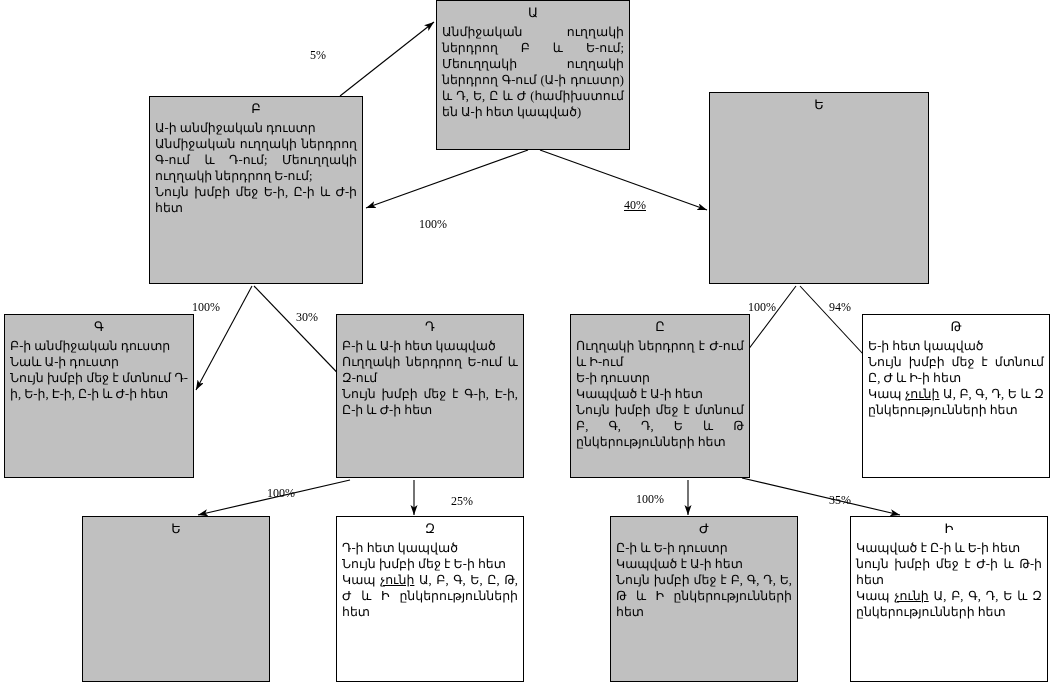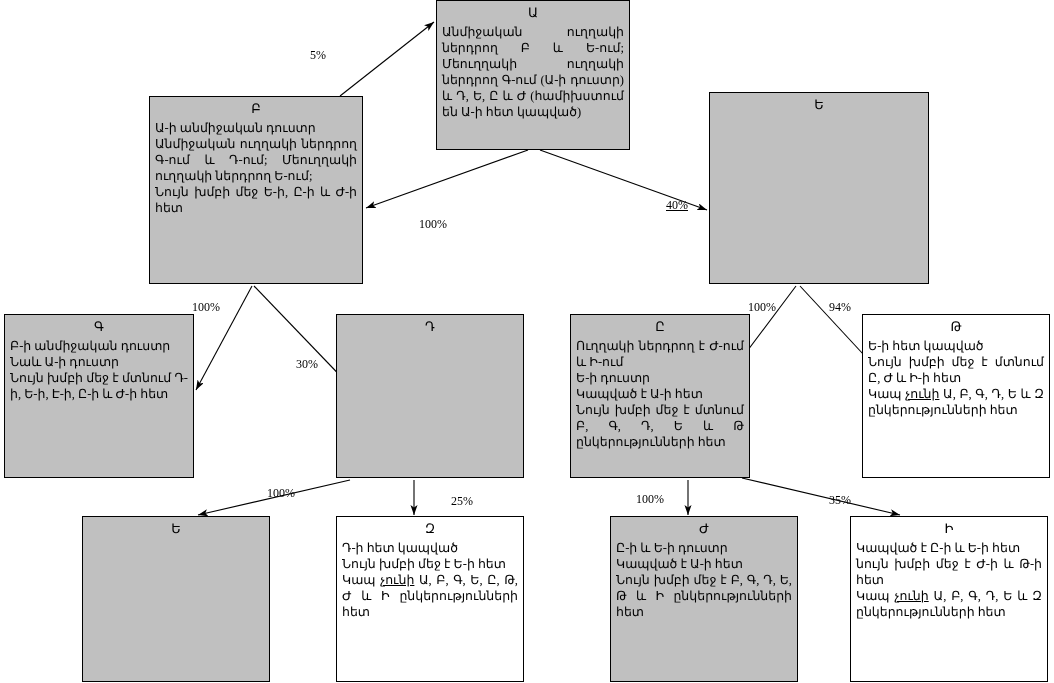--- a/index.html
+++ b/index.html
@@ -92,20 +92,21 @@
       </div>
       <div class="node grey" style="left: 709px; top: 92px; width: 220px; height: 192px; background: rgb(192, 192, 192);">
         <div class="title">Ե</div>
       </div>
       <div class="node grey" style="left: 4px; top: 314px; width: 190px; height: 164px; background: rgb(192, 192, 192);">
         <div class="title">Գ</div>
         <div class="body">Բ-ի անմիջական դուստր<br>Նաև Ա-ի դուստր<br>Նույն խմբի մեջ է մտնում Դ-ի, Ե-ի, Է-ի, Ը-ի և Ժ-ի հետ</div>
       </div>
       <div class="node grey" style="left: 336px; top: 314px; width: 188px; height: 164px; background: rgb(192, 192, 192);">
         <div class="title">Դ</div>
+        <div class="body">Բ-ի և Ա-ի հետ կապված<br>Ուղղակի ներդրող Ե-ում և Զ-ում<br>Նույն խմբի մեջ է Գ-ի, Է-ի, Ը-ի և Ժ-ի հետ</div>
       </div>
       <div class="node grey" style="left: 570px; top: 314px; width: 180px; height: 164px; background: rgb(192, 192, 192);">
         <div class="title">Ը</div>
         <div class="body">Ուղղակի ներդրող է Ժ-ում և Ի-ում<br>Ե-ի դուստր<br>Կապված է Ա-ի հետ<br>Նույն խմբի մեջ է մտնում Բ, Գ, Դ, Ե և Թ ընկերությունների հետ</div>
       </div>
       <div class="node white" style="left: 862px; top: 314px; width: 188px; height: 164px; background: rgb(255, 255, 255);">
         <div class="title">Թ</div>
         <div class="body">Ե-ի հետ կապված<br>Նույն խմբի մեջ է մտնում Ը, Ժ և Ի-ի հետ<br>Կապ <u>չունի</u> Ա, Բ, Գ, Դ, Ե և Զ ընկերությունների հետ</div>
       </div>
       <div class="node grey" style="left: 82px; top: 516px; width: 188px; height: 166px; background: rgb(192, 192, 192);">
@@ -120,23 +121,23 @@
         <div class="body">Ը-ի և Ե-ի դուստր<br>Կապված է Ա-ի հետ<br>Նույն խմբի մեջ է Բ, Գ, Դ, Ե, Թ և Ի ընկերությունների հետ</div>
       </div>
       <div class="node white" style="left: 850px; top: 516px; width: 198px; height: 166px; background: rgb(255, 255, 255);">
         <div class="title">Ի</div>
         <div class="body">Կապված է Ը-ի և Ե-ի հետ<br>նույն խմբի մեջ է Ժ-ի և Թ-ի հետ<br>Կապ <u>չունի</u> Ա, Բ, Գ, Դ, Ե և Զ ընկերությունների հետ</div>
       </div>
     </div>
   <div id="labels-layer">
       <div class="edge-label" style="left: 310px; top: 48px;">5%</div>
       <div class="edge-label" style="left: 419px; top: 217px;">100%</div>
-      <div class="edge-label" style="left: 666px; top: 198px; text-decoration: underline;">40%</div>
+      <div class="edge-label" style="left: 624px; top: 198px; text-decoration: underline;">40%</div>
       <div class="edge-label" style="left: 192px; top: 300px;">100%</div>
-      <div class="edge-label" style="left: 296px; top: 310px; margin-top: 47px;">30%</div>
+      <div class="edge-label" style="left: 296px; top: 310px;">30%</div>
       <div class="edge-label" style="left: 748px; top: 300px;">100%</div>
       <div class="edge-label" style="left: 829px; top: 300px;">94%</div>
       <div class="edge-label" style="left: 267px; top: 486px;">100%</div>
       <div class="edge-label" style="left: 451px; top: 494px;">25%</div>
       <div class="edge-label" style="left: 636px; top: 492px;">100%</div>
       <div class="edge-label" style="left: 809px; top: 493px; margin-left: 20px;">35%</div>
     </div>
 
 </div>
 

